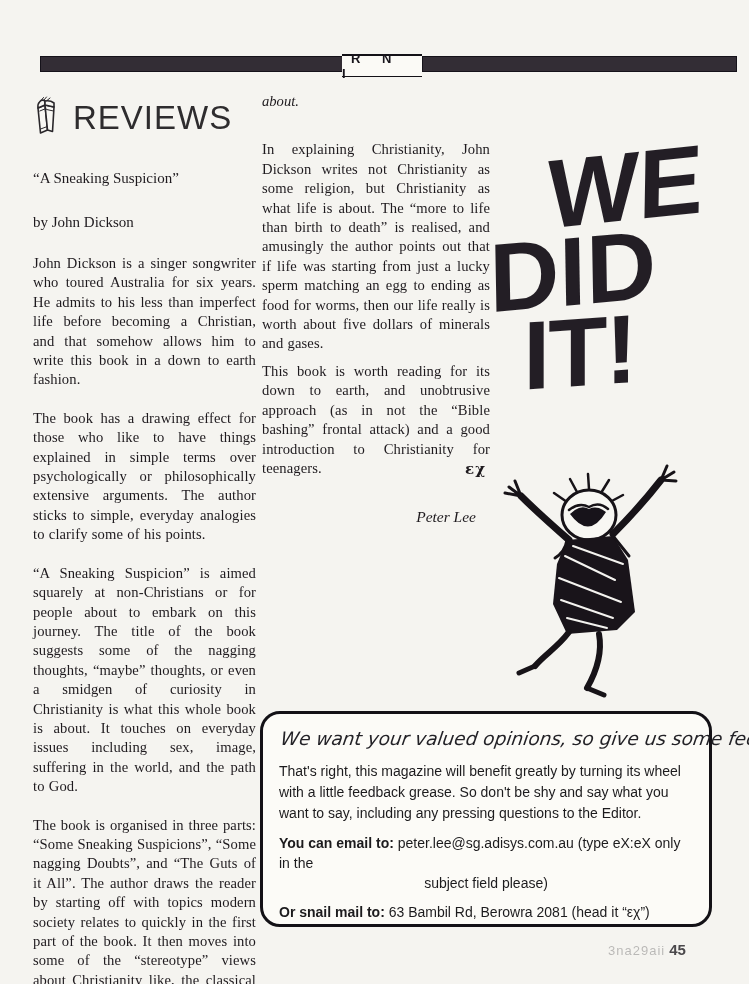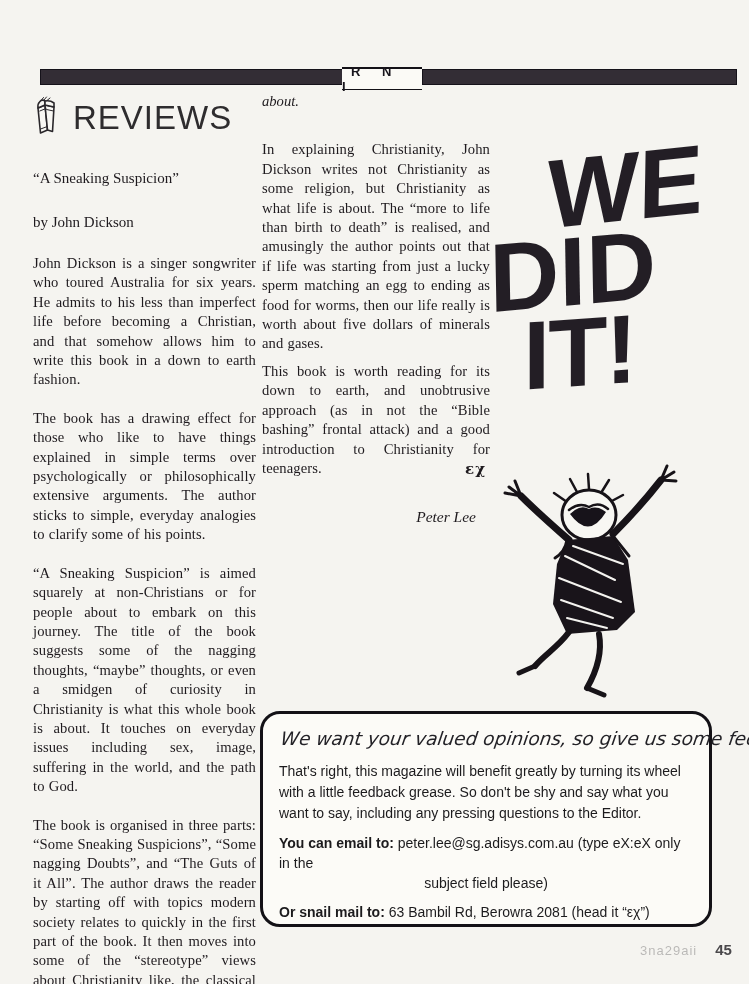--- a/index.html
+++ b/index.html
@@ -4,21 +4,21 @@
 <style>
   html,body{margin:0;padding:0;background:#d8d6d2;}
   .page{
     position:relative;width:749px;height:984px;margin:0 auto;
     background:linear-gradient(160deg,#f8f7f3 0%,#f4f3ef 55%,#eeedе9 100%);
     background-color:#f5f4f0;
     font-family:"Liberation Serif",serif;color:#1e1a1e;overflow:hidden;
   }
 
   
-  .band{position:absolute;left:40px;top:69px;width:695px;height:22px;}
+  .band{position:absolute;left:40px;top:56px;width:695px;height:22px;}
   .band .seg{position:absolute;top:0;height:14px;background:#332d35;border:1px solid #15121a;}
   .band .seg-left{left:0;width:302px;}
   .band .seg-right{left:382px;width:313px;}
   .band .label{
     position:absolute;left:302px;top:-2px;width:80px;height:20px;
     background:#fbfaf6;border-top:2px solid #131117;border-bottom:1px solid #131117;
     display:flex;align-items:center;justify-content:center;
     font-family:"Liberation Sans",sans-serif;font-weight:bold;font-size:13px;
     letter-spacing:9px;text-indent:9px;color:#18151c;
   }
@@ -71,22 +71,22 @@
     font-family:"DejaVu Sans",sans-serif;font-style:italic;font-size:18.5px;
     transform:skewX(-8deg);margin:4px 0 12px 2px;white-space:nowrap;color:#232227;
   }
   .f-body{font-size:14px;line-height:21px;margin:0 0 9px 0;}
   .f-line{font-size:14px;line-height:20px;margin:0 0 9px 0;}
   .f-line b{font-weight:bold;}
   .f-sub{display:block;text-align:center;}
 
   
   .footer{
-    position:absolute;left:640px;top:941px;font-family:"Liberation Sans",sans-serif;
-    font-size:15px;color:#3f3d40;display:flex;align-items:baseline;gap:18px;
+    position:absolute;left:608px;top:941px;font-family:"Liberation Sans",sans-serif;
+    font-size:15px;color:#3f3d40;display:flex;align-items:baseline;gap:4px;
   }
   .show-through{opacity:.32;filter:blur(.6px);font-size:13px;letter-spacing:1px;}
   .page-num{font-weight:bold;color:#4a484b;}
 </style>
 </head>
 <body>
 
 <div class="page">
 
   <div class="band">

